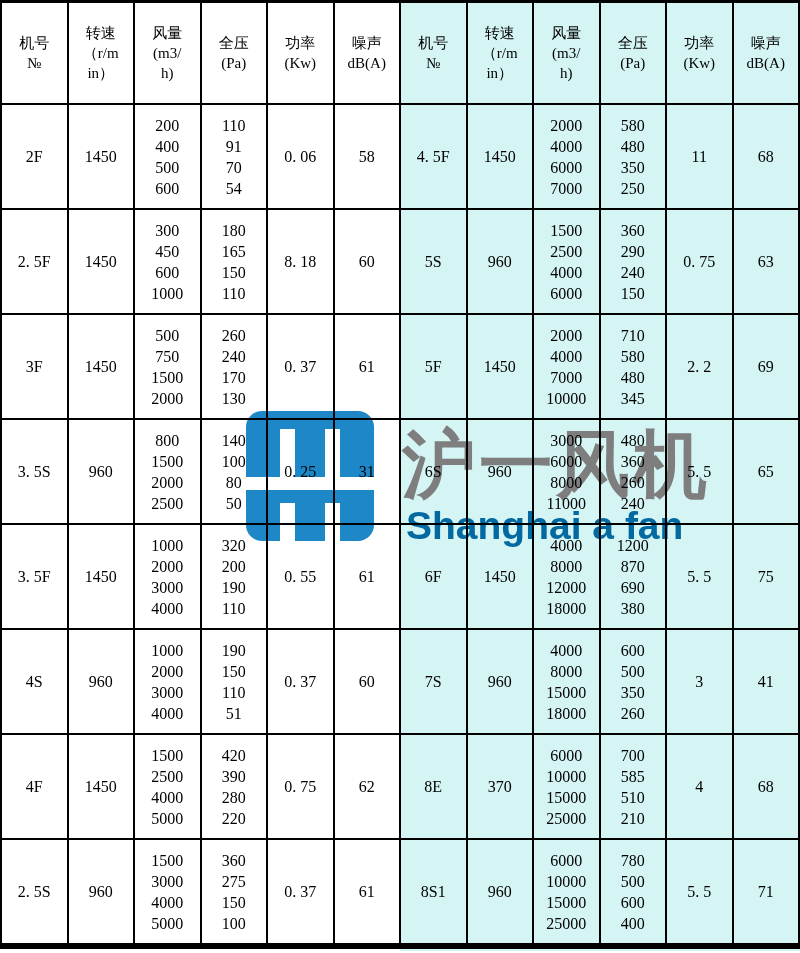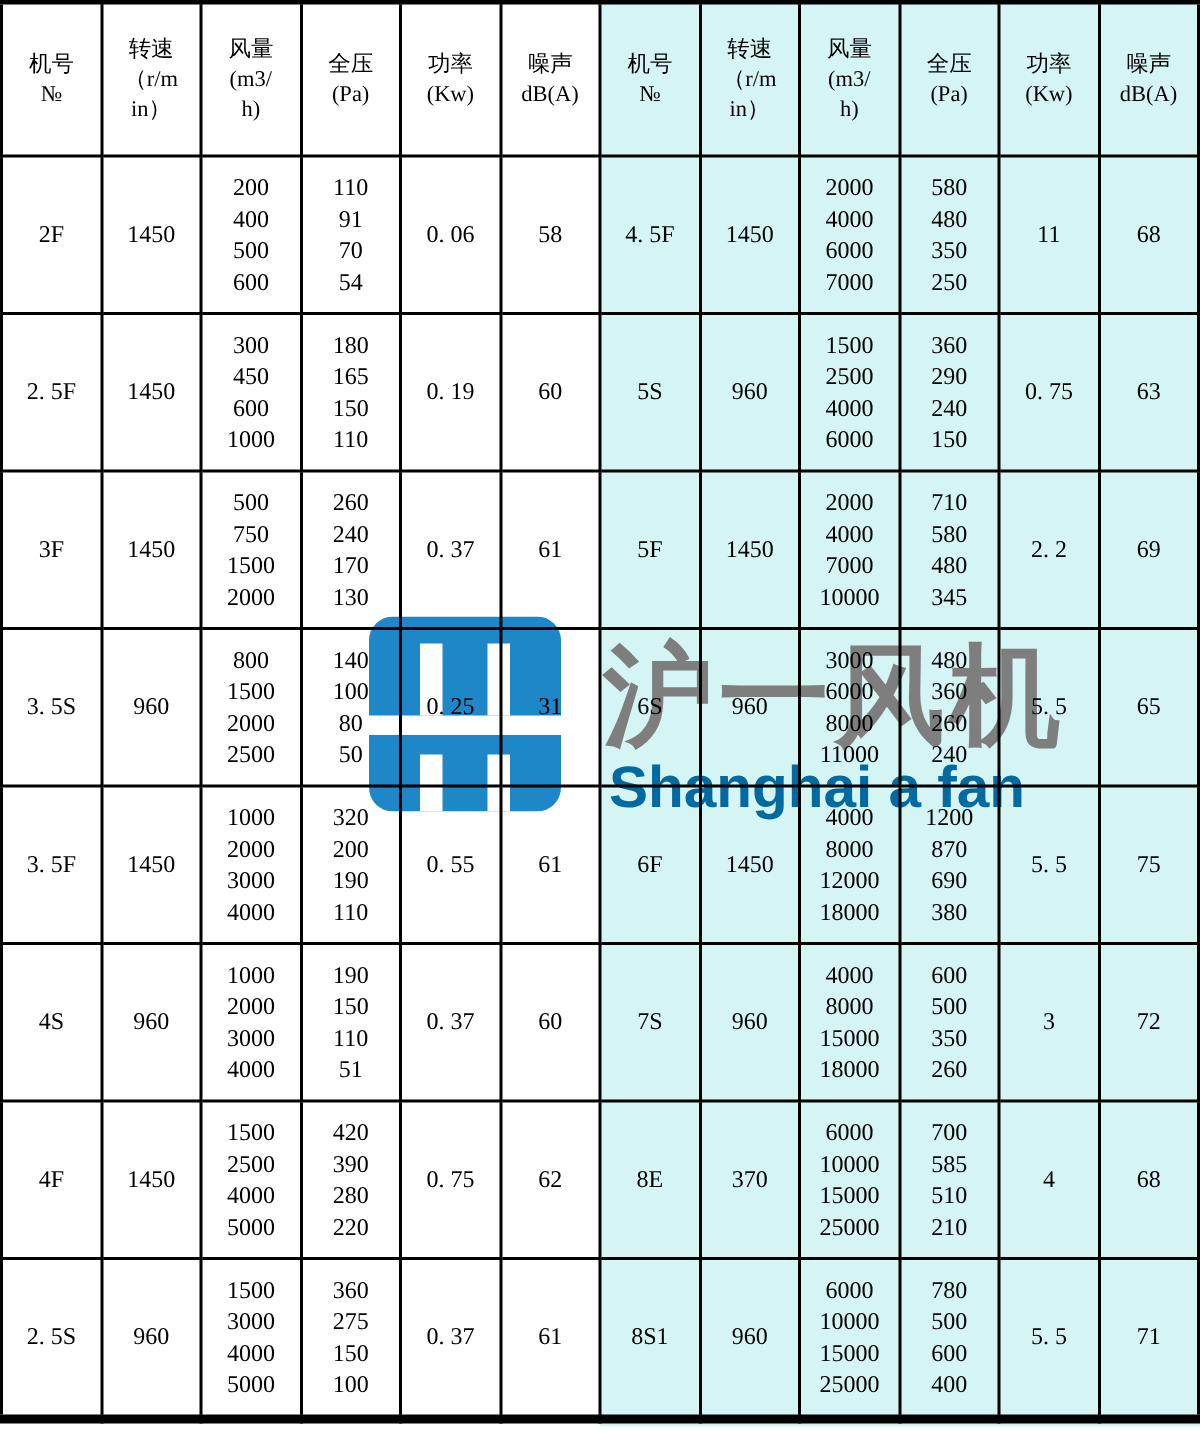--- a/index.html
+++ b/index.html
@@ -185,21 +185,21 @@
         <td>2. 5F</td>
         <td>1450</td>
         <td>300
 450
 600
 1000</td>
         <td>180
 165
 150
 110</td>
-        <td>0. 19</td>
+        <td>8. 18</td>
         <td>60</td>
         <td>5S</td>
         <td>960</td>
         <td>1500
 2500
 4000
 6000</td>
         <td>360
 290
 240
@@ -302,21 +302,21 @@
         <td>960</td>
         <td>4000
 8000
 15000
 18000</td>
         <td>600
 500
 350
 260</td>
         <td>3</td>
-        <td>72</td>
+        <td>41</td>
       </tr>
       <tr>
         <td>4F</td>
         <td>1450</td>
         <td>1500
 2500
 4000
 5000</td>
         <td>420
 390

